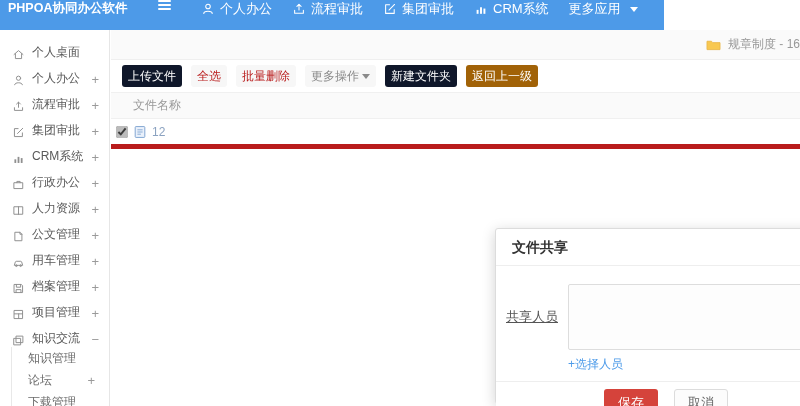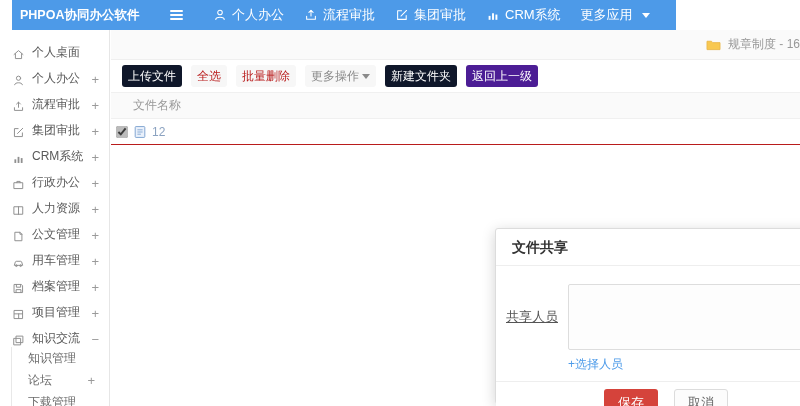--- a/index.html
+++ b/index.html
@@ -2,22 +2,22 @@
 <html><head>
 <meta charset="utf-8">
 <style>
   html,body{margin:0;padding:0;}
   body{
     width:800px;height:406px;position:relative;overflow:hidden;background:#fff;
     font-family:"Liberation Sans","DejaVu Sans",sans-serif;
     -webkit-font-smoothing:antialiased;
   }
   
-  .topbar{position:absolute;left:12px;top:0;width:664px;height:30px;background:#4D9AE8;
-    display:flex;align-items:center;color:#fff;}
+  .topbar{position:absolute;left:0;top:0;width:664px;height:30px;background:#4D9AE8;
+    display:flex;align-items:flex-start;color:#fff;}
   .logo{width:110px;flex:0 0 110px;font-size:12.5px;font-weight:bold;padding-left:8px;
     white-space:nowrap;letter-spacing:0;}
   .menu-toggle{margin-left:40px;display:flex;flex-direction:column;gap:2px;cursor:pointer;}
   .menu-toggle .hbar{width:13px;height:2px;background:#fff;border-radius:1px;}
   .topnav{display:flex;align-items:center;margin-left:10px;}
   .topnav-item{display:flex;align-items:center;gap:5px;margin-left:20px;font-size:13px;
     color:#fff;cursor:pointer;white-space:nowrap;}
   .caret{width:0;height:0;border-left:4px solid transparent;border-right:4px solid transparent;
     border-top:5px solid currentColor;display:inline-block;margin-left:4px;}
   
@@ -41,26 +41,26 @@
   .breadcrumb-bar{height:29px;background:#FAFAFA;border-bottom:1px solid #EFEFEF;
     display:flex;align-items:center;padding-left:11px;gap:7px;justify-content:flex-end;}
   .breadcrumb-label{font-size:12px;color:#999;}
   .toolbar{height:32px;display:flex;align-items:center;padding-left:11px;gap:9px;background:#fff;}
   .tb-btn{height:22px;line-height:22px;padding:0 6px;border-radius:3px;font-size:12px;
     border:none;cursor:pointer;display:inline-flex;align-items:center;white-space:nowrap;
     font-family:inherit;}
   .tb-primary{background:#0f172a;color:#fff;}
   .tb-muted{background:#F7F7F7;color:#b91c1c;}
   .tb-default{background:#F7F7F7;color:#8a8a8a;}
-  .tb-danger{background:#4c1d95;color:#fff;}
+  .tb-danger{background:#a16207;color:#fff;}
   .tb-btn .caret{border-top-color:currentColor;margin-left:3px;}
   .table-header{height:25px;line-height:25px;background:#FAFAFA;border-top:1px solid #F0F0F0;
     border-bottom:1px solid #F0F0F0;font-size:12px;color:#999;padding-left:22px;}
   .file-row{height:25px;display:flex;align-items:center;padding-left:5px;gap:5px;
-    border-bottom:1px solid #b91c1c;}
+    border-bottom:5px solid #b91c1c;}
   .file-row input[type=checkbox]{width:12px;height:12px;margin:0;accent-color:#bbb;}
   .file-name{font-size:12px;color:#8BA2C0;cursor:pointer;}
   
   .modal{position:absolute;left:495px;top:228px;width:342px;height:176px;background:#fff;
     border:1px solid #DCDCDC;border-radius:3px;box-shadow:0 3px 14px rgba(0,0,0,0.18);
     display:flex;flex-direction:column;box-sizing:border-box;z-index:20;}
   .modal-header{height:36px;line-height:36px;padding:0 16px;font-size:14px;font-weight:bold;
     color:#333;border-bottom:1px solid #EEE;flex:0 0 auto;}
   .modal-body{padding:18px 12px 0 0;flex:1 1 auto;}
   .share-row{display:flex;align-items:center;}

